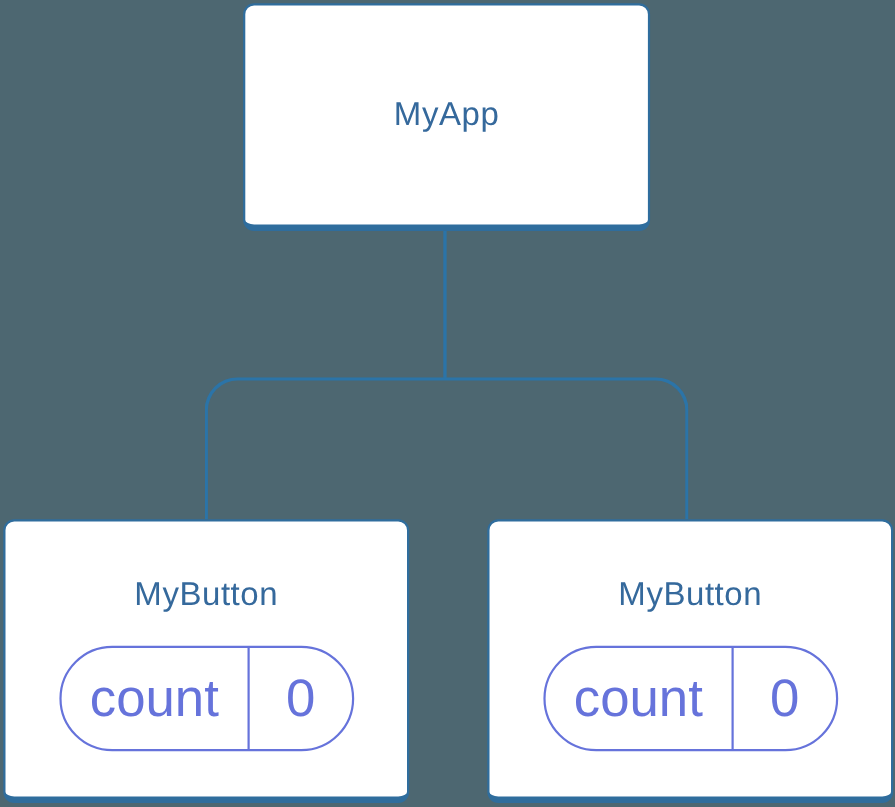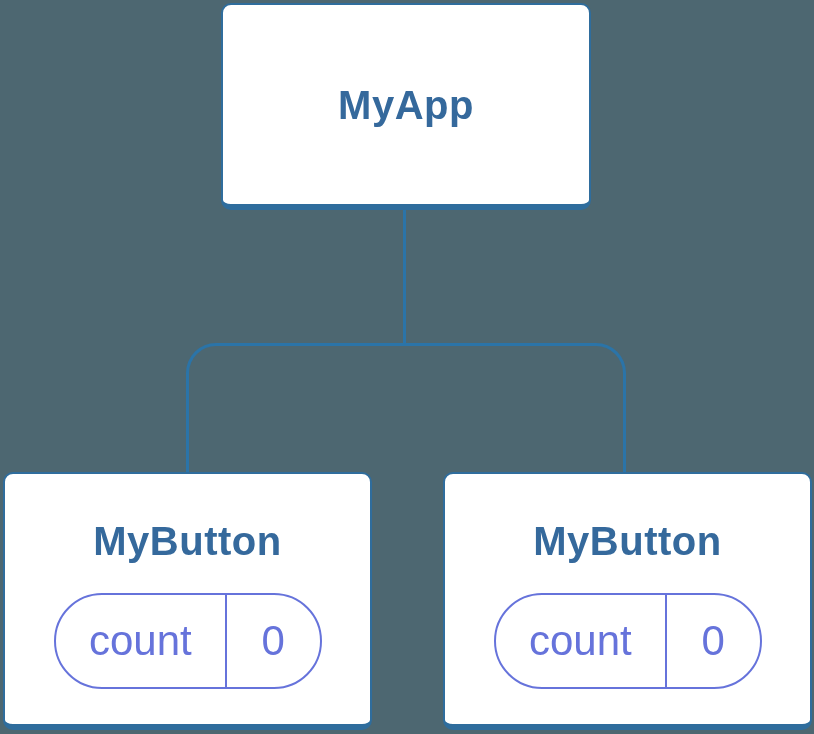--- a/index.html
+++ b/index.html
@@ -26,22 +26,22 @@
     background: var(--card-background);
     border: 2px solid var(--card-border);
     border-bottom-width: 6px;
     border-radius: 10px;
     display: flex;
     align-items: center;
     justify-content: center;
   }
 
   .card-title {
-    font-size: 40px;
-    font-weight: 700;
+    font-size: 30px;
+    font-weight: 400;
     line-height: 1.2;
     letter-spacing: 0.5px;
     color: var(--component-text);
   }
 
   .root-card {
     left: 221px;
     top: 3px;
     width: 370px;
     height: 207px;
@@ -87,21 +87,21 @@
     background: var(--card-background);
     display: flex;
     align-items: stretch;
     overflow: hidden;
   }
 
   .pill-cell {
     display: flex;
     align-items: center;
     justify-content: center;
-    font-size: 42px;
+    font-size: 48px;
     color: var(--state-accent);
   }
   .pill-key {
     flex: 0 0 65%;
     border-right: 2px solid var(--state-accent);
   }
   .pill-value { flex: 1 1 auto; }
 </style>
 </head>
 <body>

